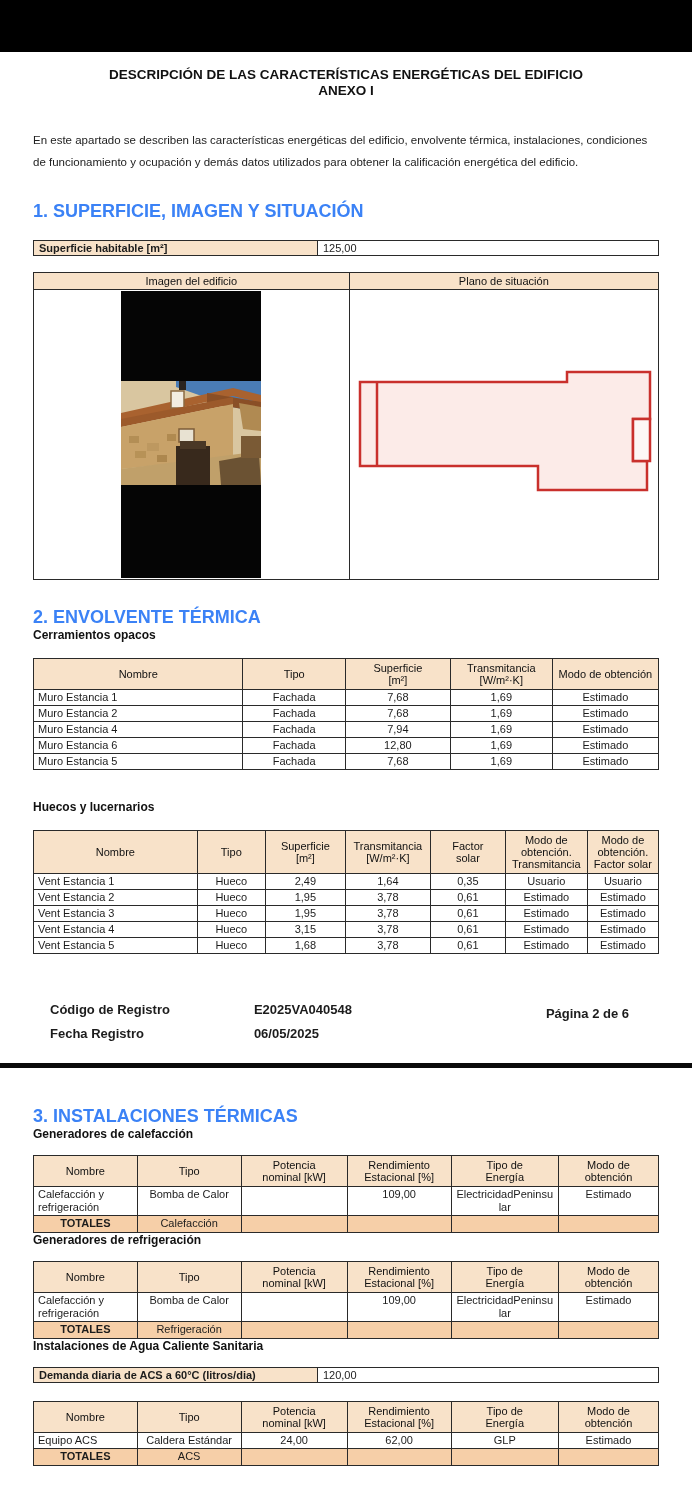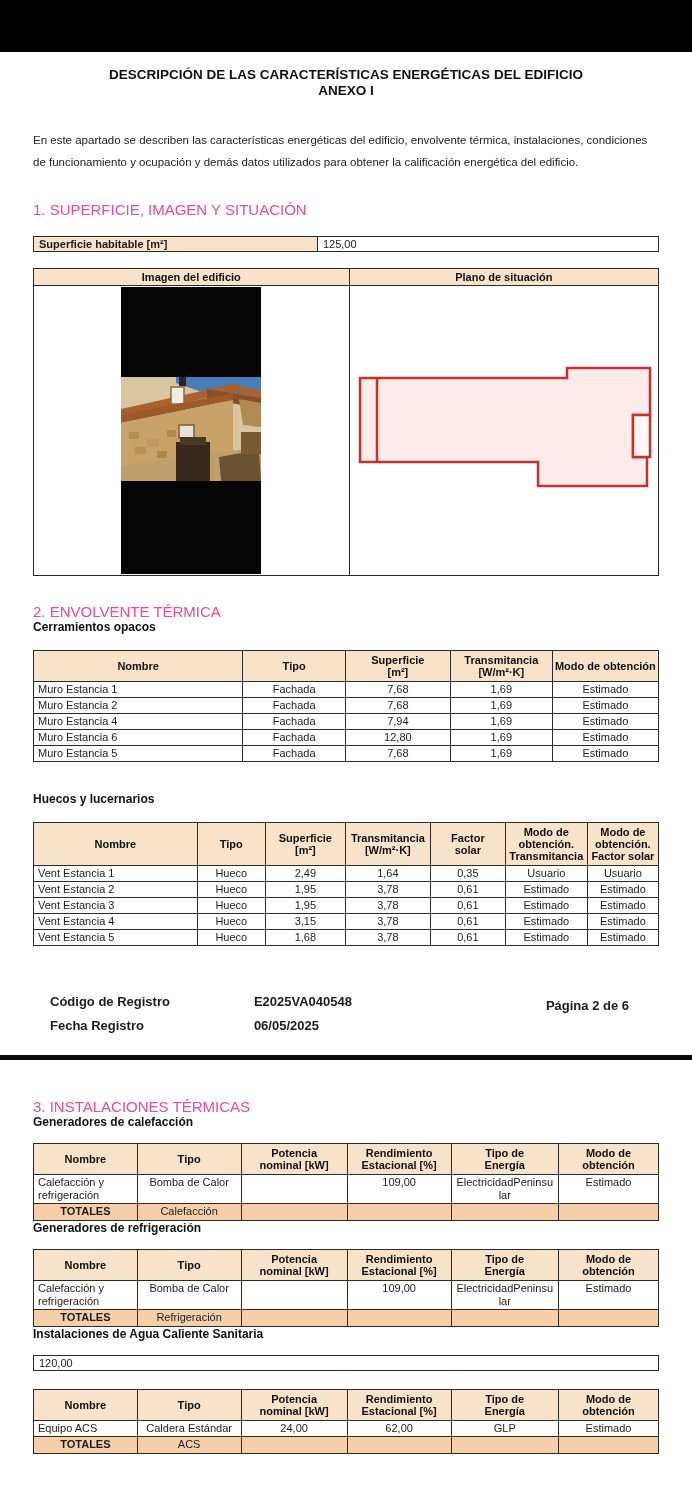--- a/index.html
+++ b/index.html
@@ -12,33 +12,33 @@
   }
   .doc { width: 692px; background: #fff; }
   .topbar { height: 52px; background: #000; width: 100%; }
   .content { padding: 0 33px; }
 
   .title-block { margin-top: 15px; text-align: center; }
   .title-line { font-size: 13.5px; font-weight: bold; line-height: 16px; color: #111; }
 
   .intro { margin-top: 30px; font-size: 11.5px; line-height: 1.95; color: #222; }
 
-  .sec-heading { margin-top: 27px; font-size: 15px; font-weight: normal; color: #ec4899; }
+  .sec-heading { margin-top: 27px; font-size: 18px; font-weight: bold; color: #3b82f6; }
   .sub-heading { font-size: 12px; font-weight: bold; color: #111; }
 
   
   .kv-row { margin-top: 18px; display: flex; border: 1.5px solid #2a2a2a; height: 16px; font-size: 11px; }
   .kv-label { width: 45.5%; background: #f8e2c9; font-weight: bold; padding: 1px 5px; border-right: 1px solid #2a2a2a; display: flex; align-items: center; }
   .kv-value { flex: 1; background: #fff; padding: 1px 5px; display: flex; align-items: center; }
 
   table { width: 100%; border-collapse: collapse; font-size: 11px; table-layout: fixed; }
   .data-table { margin-top: 16px; border: 1.5px solid #2a2a2a; }
   th, td { border: 1px solid #2a2a2a; }
   th {
-    background: #f8e2c9; font-weight: bold; text-align: center;
+    background: #f8e2c9; font-weight: normal; text-align: center;
     vertical-align: middle; padding: 3px 2px; line-height: 12px;
     white-space: pre-line; color: #111;
   }
   td { background: #fff; padding: 1px 4px; line-height: 13px; vertical-align: top; }
   td.c { text-align: center; }
   td.wrapword { overflow-wrap: anywhere; word-break: break-all; text-align: center; }
   .totals-row td { background: #f6cfa8; height: 17px; }
   .totals-row td.tlabel { font-weight: bold; text-align: center; }
   .totals-row td.tval { text-align: center; }
 
@@ -407,20 +407,21 @@
           <td></td>
           <td></td>
           <td></td>
         </tr>
       </tbody>
     </table>
 
     <div class="sub-heading">Instalaciones de Agua Caliente Sanitaria</div>
 
     <div class="kv-row" style="margin-top:14px">
+      <div class="kv-label">Demanda diaria de ACS a 60°C (litros/dia)</div>
       <div class="kv-value">120,00</div>
     </div>
 
     <table class="data-table" style="margin-top:18px">
       <colgroup>
           <col class="w-g1">
           <col class="w-g2">
           <col class="w-g3">
           <col class="w-g4">
           <col class="w-g5">

